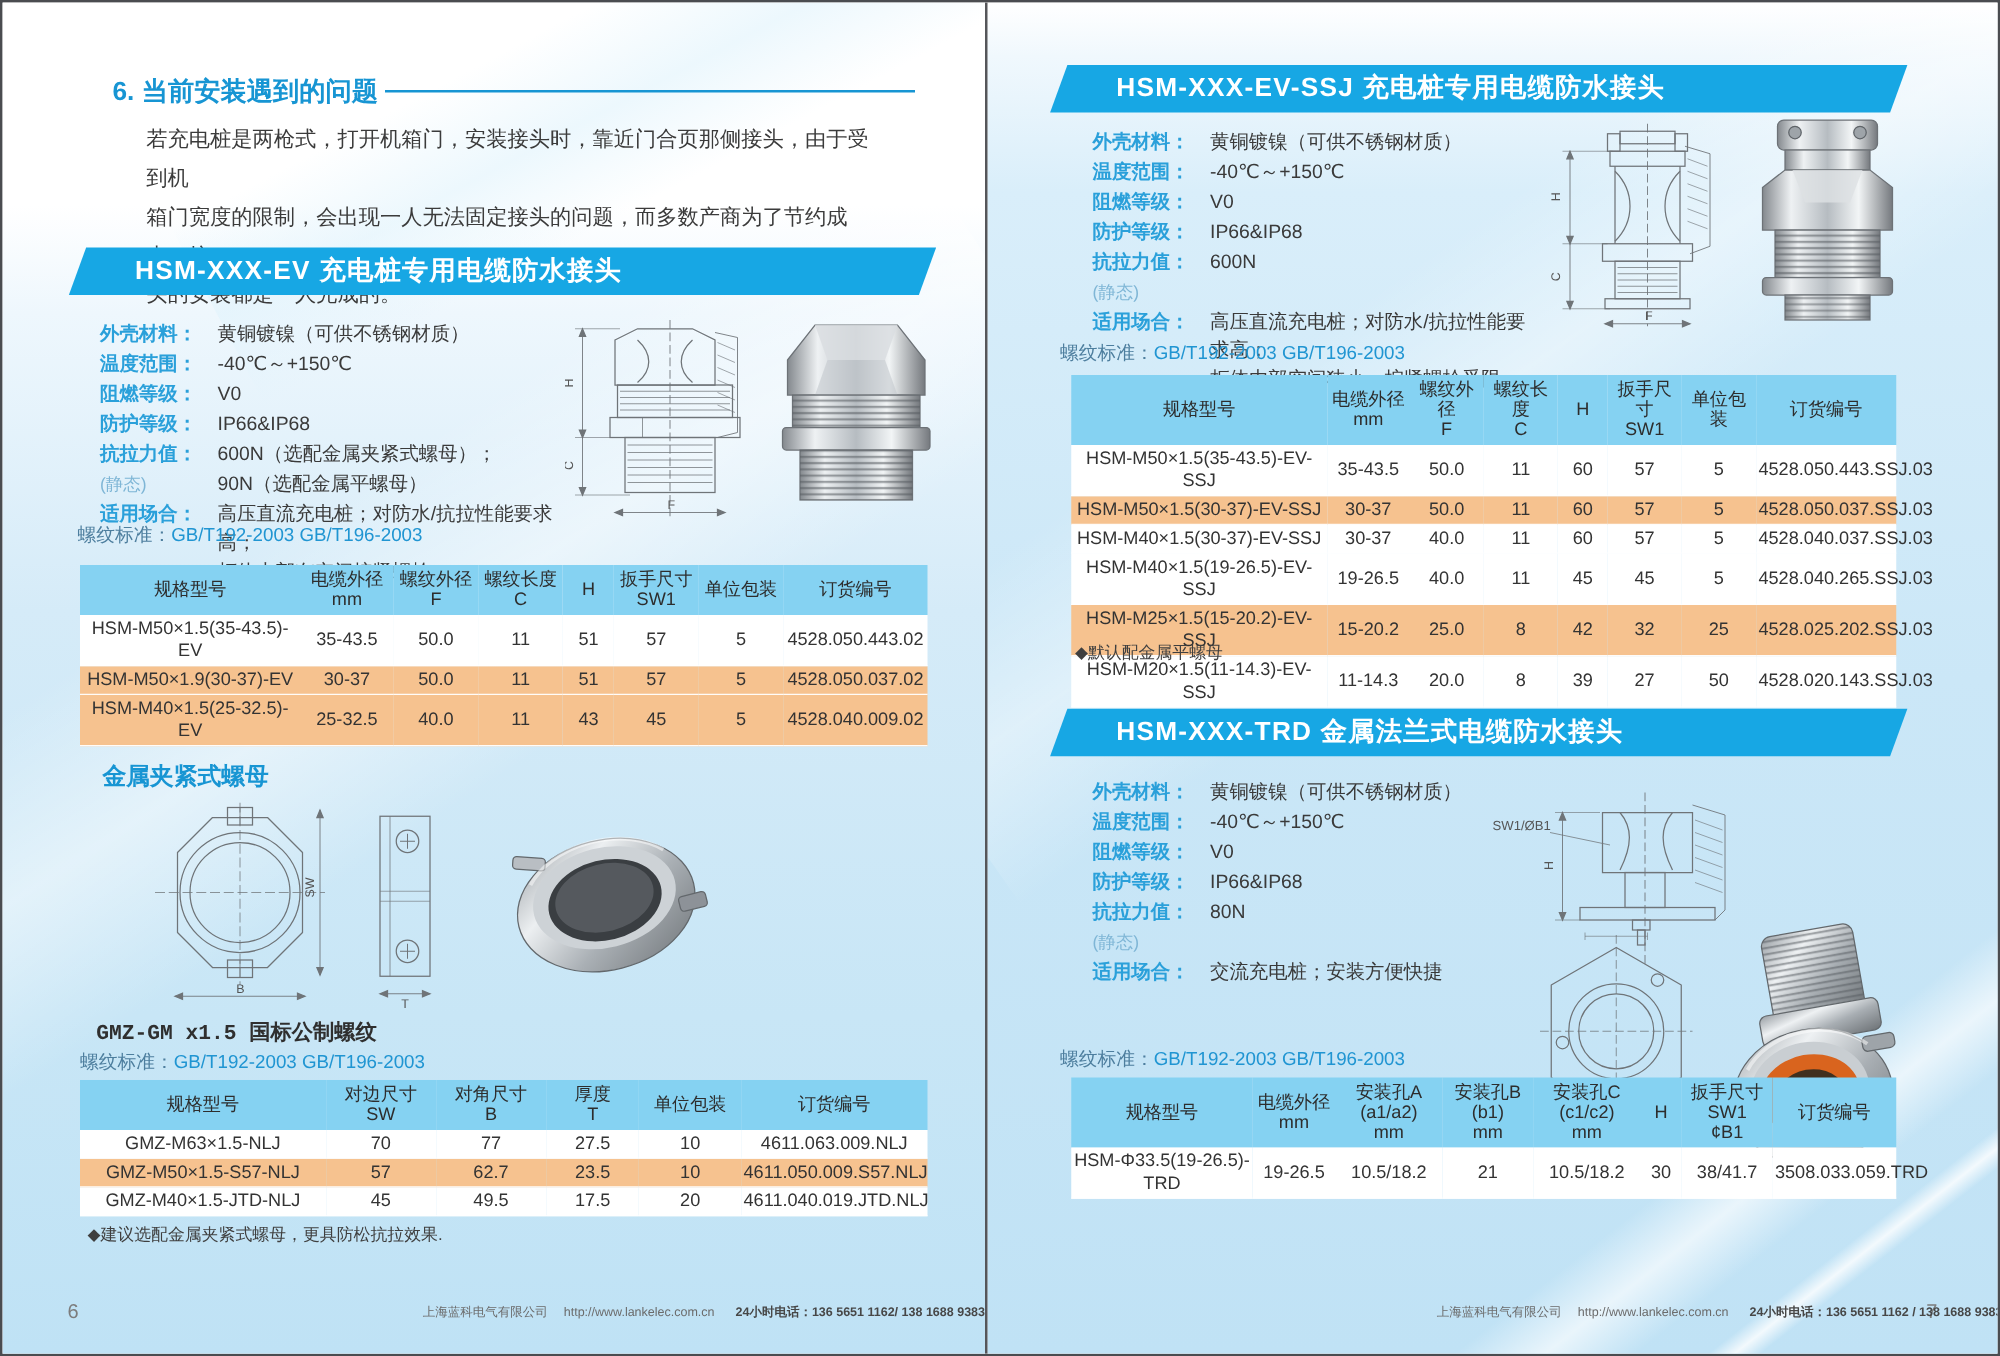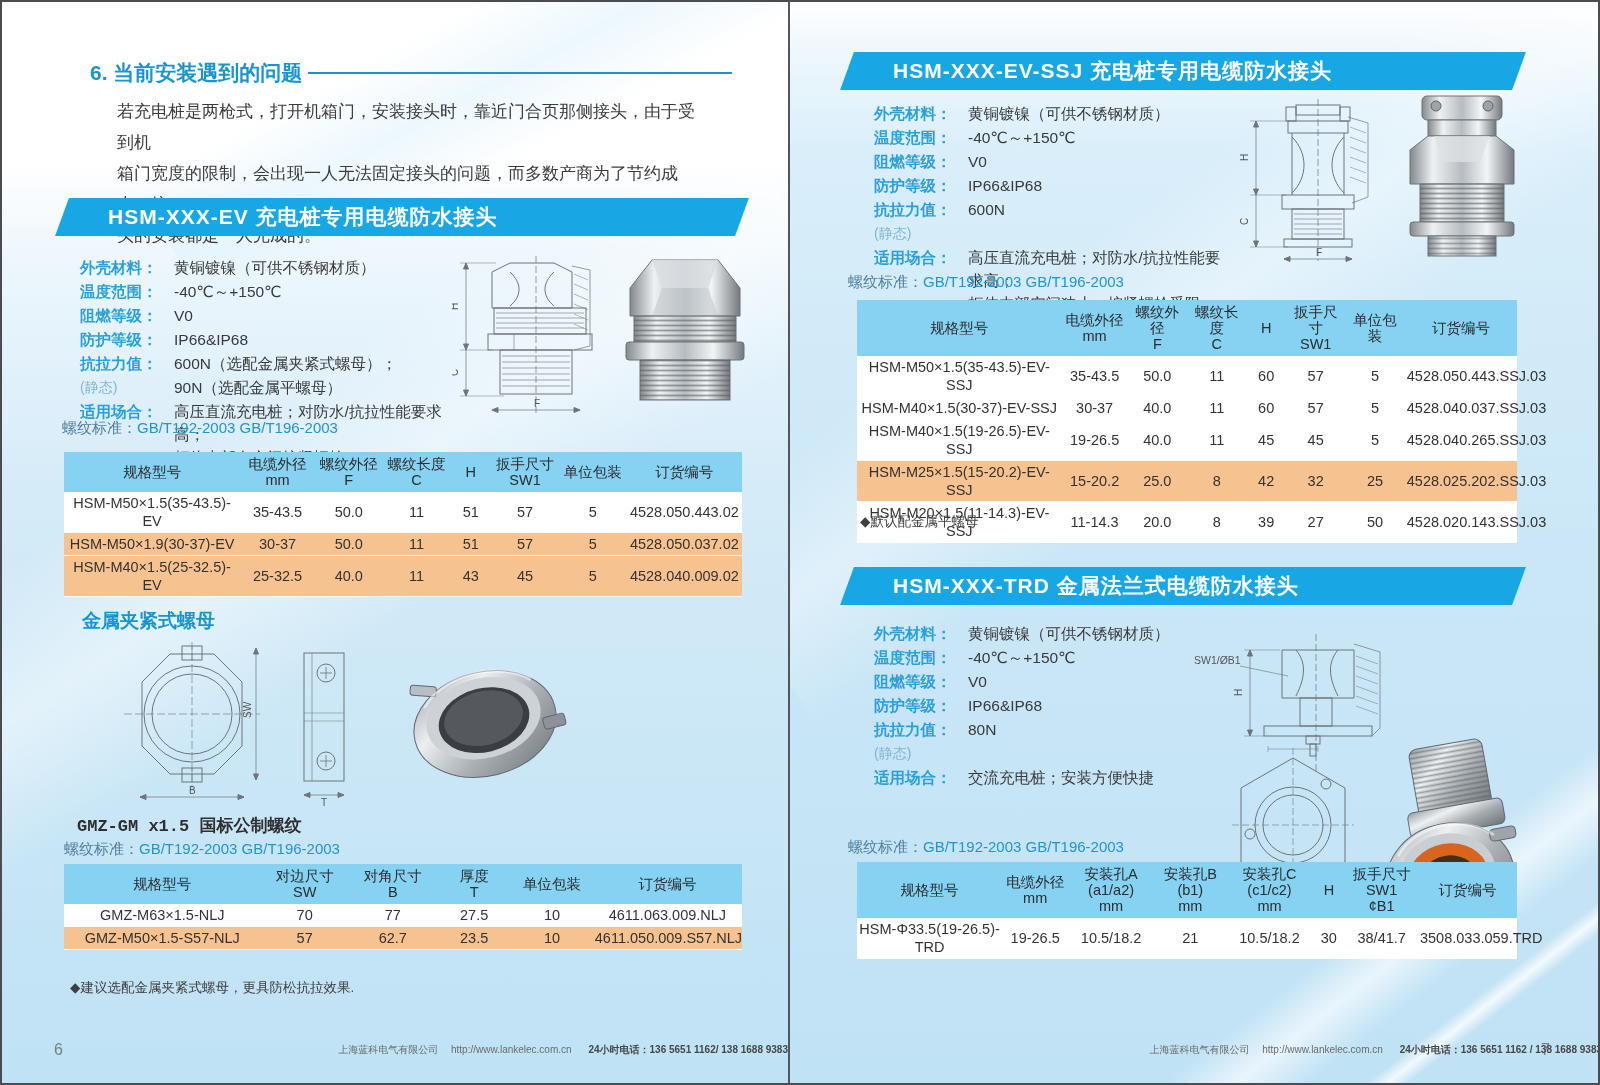--- a/index.html
+++ b/index.html
@@ -328,20 +328,28 @@
                 <td>4611.063.009.NLJ</td>
               </tr>
               <tr class="alt">
                 <td>GMZ-M50×1.5-S57-NLJ</td>
                 <td>57</td>
                 <td>62.7</td>
                 <td>23.5</td>
                 <td>10</td>
                 <td>4611.050.009.S57.NLJ</td>
               </tr>
+              <tr class="">
+                <td>GMZ-M40×1.5-JTD-NLJ</td>
+                <td>45</td>
+                <td>49.5</td>
+                <td>17.5</td>
+                <td>20</td>
+                <td>4611.040.019.JTD.NLJ</td>
+              </tr>
             </tbody>
           </table>
       </div>
 
       <div class="note" style="left:68px;top:977px;text-align:right;">◆建议选配金属夹紧式螺母，更具防松抗拉效果.</div>
 
       <div class="pagenum pn-left">6</div>
       <div class="footer">
         <span class="co">上海蓝科电气有限公司</span>
         <span class="url">http://www.lankelec.com.cn</span>
@@ -480,20 +488,30 @@
               <tr class="">
                 <td>HSM-M50×1.5(35-43.5)-EV-SSJ</td>
                 <td>35-43.5</td>
                 <td>50.0</td>
                 <td>11</td>
                 <td>60</td>
                 <td>57</td>
                 <td>5</td>
                 <td>4528.050.443.SSJ.03</td>
               </tr>
+              <tr class="alt">
+                <td>HSM-M50×1.5(30-37)-EV-SSJ</td>
+                <td>30-37</td>
+                <td>50.0</td>
+                <td>11</td>
+                <td>60</td>
+                <td>57</td>
+                <td>5</td>
+                <td>4528.050.037.SSJ.03</td>
+              </tr>
               <tr class="">
                 <td>HSM-M40×1.5(30-37)-EV-SSJ</td>
                 <td>30-37</td>
                 <td>40.0</td>
                 <td>11</td>
                 <td>60</td>
                 <td>57</td>
                 <td>5</td>
                 <td>4528.040.037.SSJ.03</td>
               </tr>

